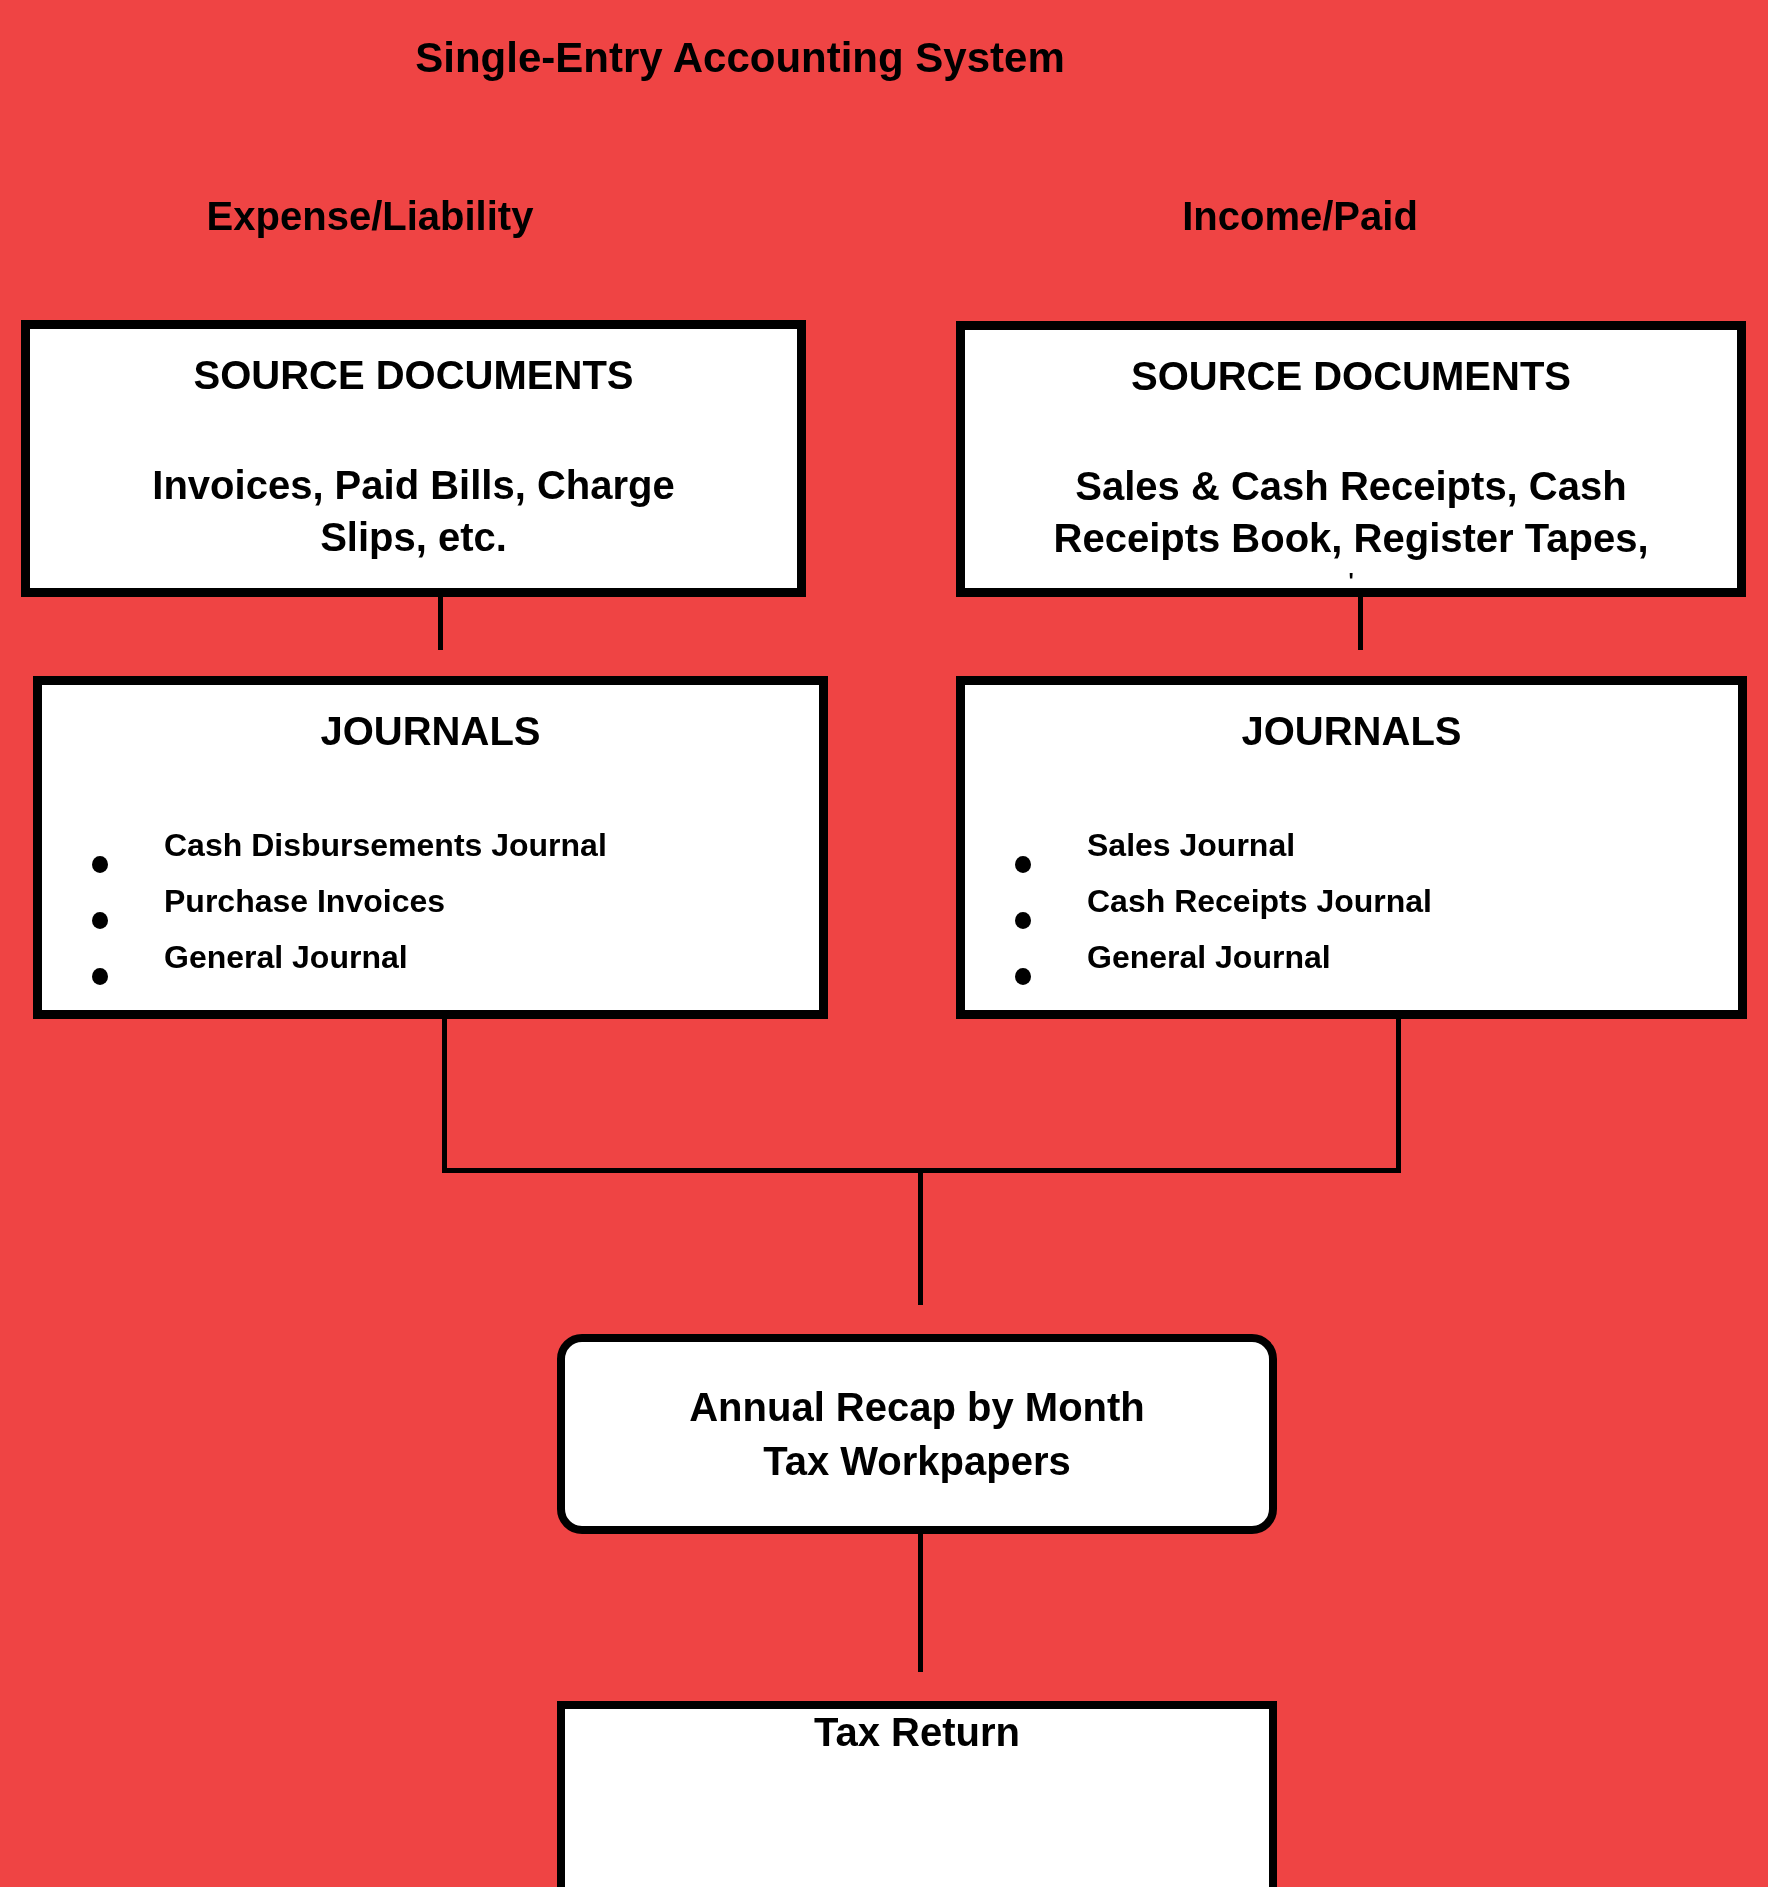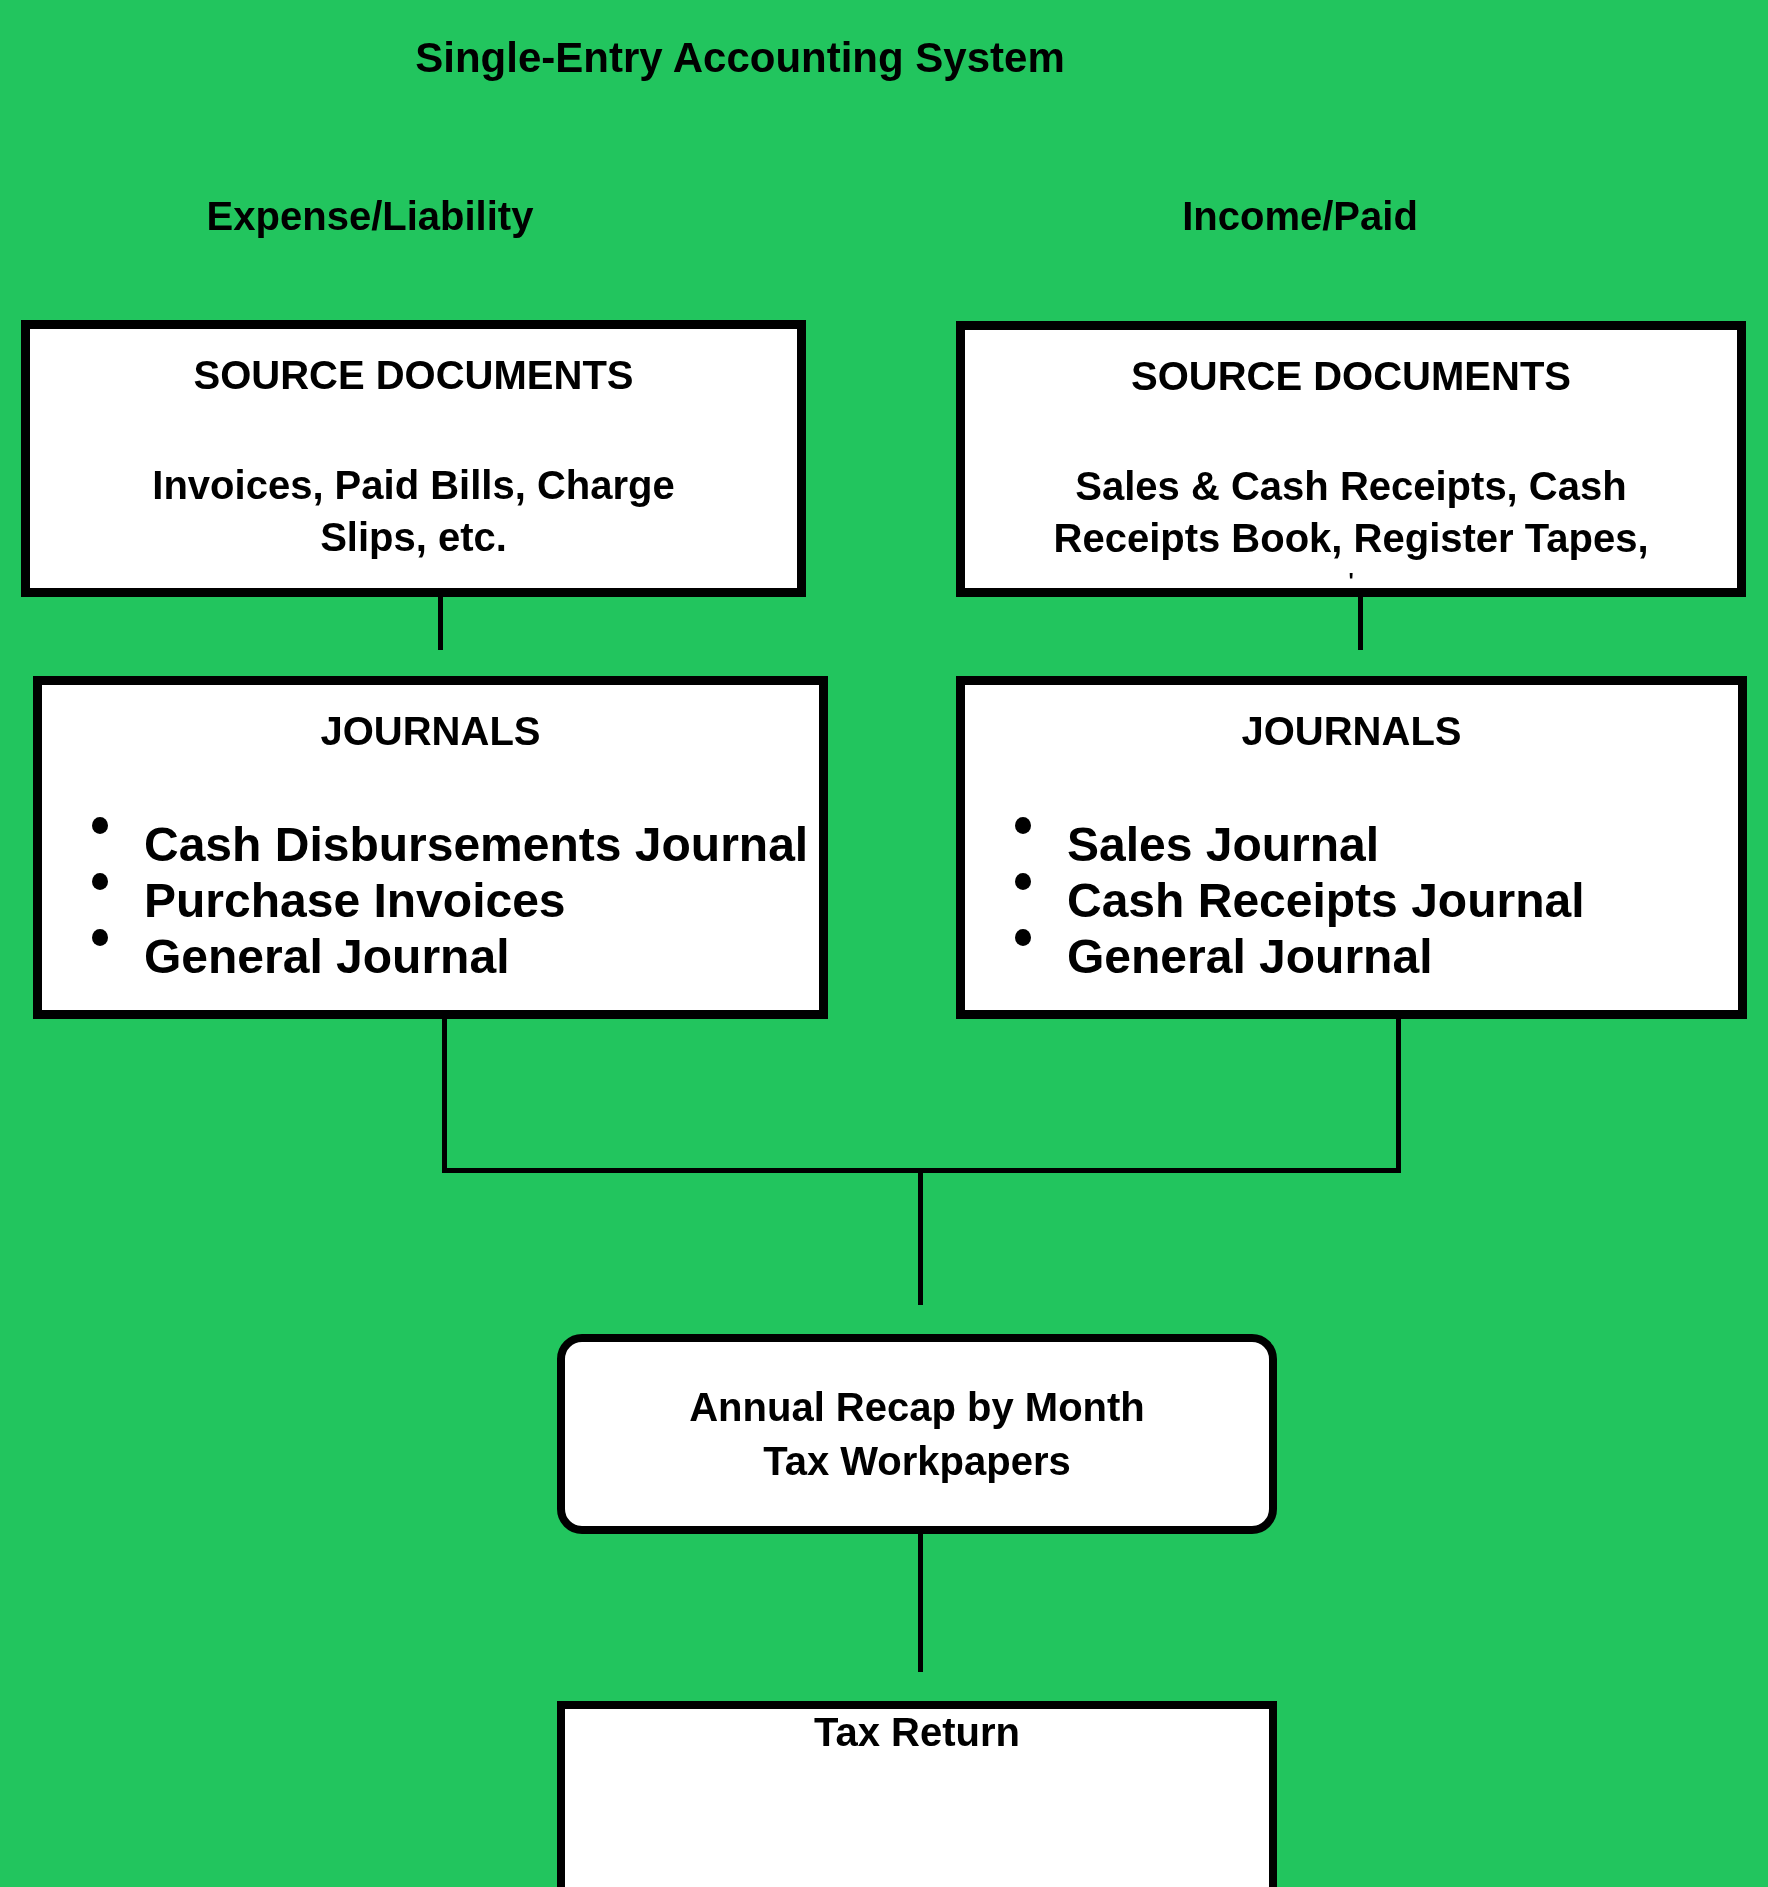--- a/index.html
+++ b/index.html
@@ -1,20 +1,20 @@
 <!DOCTYPE html>
 <html><head>
 <meta charset="utf-8">
 <style>
   html, body { margin: 0; padding: 0; background: #ffffff; }
   .stage {
     position: relative;
     width: 1768px;
     height: 1887px;
-    background: #22c55e;
+    background: #ef4444;
     font-family: "Liberation Sans", sans-serif;
     font-weight: bold;
     color: #000000;
     overflow: hidden;
   }
   .title {
     position: absolute;
     left: 0;
     top: 34px;
     width: 1480px;
@@ -57,23 +57,23 @@
                font-size: 40px; line-height: 46px; }
 
   .journals ul {
     list-style: none;
     margin: 64px 0 0 0;
     padding: 0 0 0 50px;
     text-align: left;
   }
   .journals li {
     display: flex;
-    align-items: flex-start;
-    gap: 36px;
-    font-size: 48px;
+    align-items: flex-end;
+    gap: 56px;
+    font-size: 32px;
     line-height: 56px;
     white-space: nowrap;
   }
   .dot {
     width: 16px;
     height: 17px;
     background: #000000;
     border-radius: 50%;
     flex: 0 0 16px;
   }

